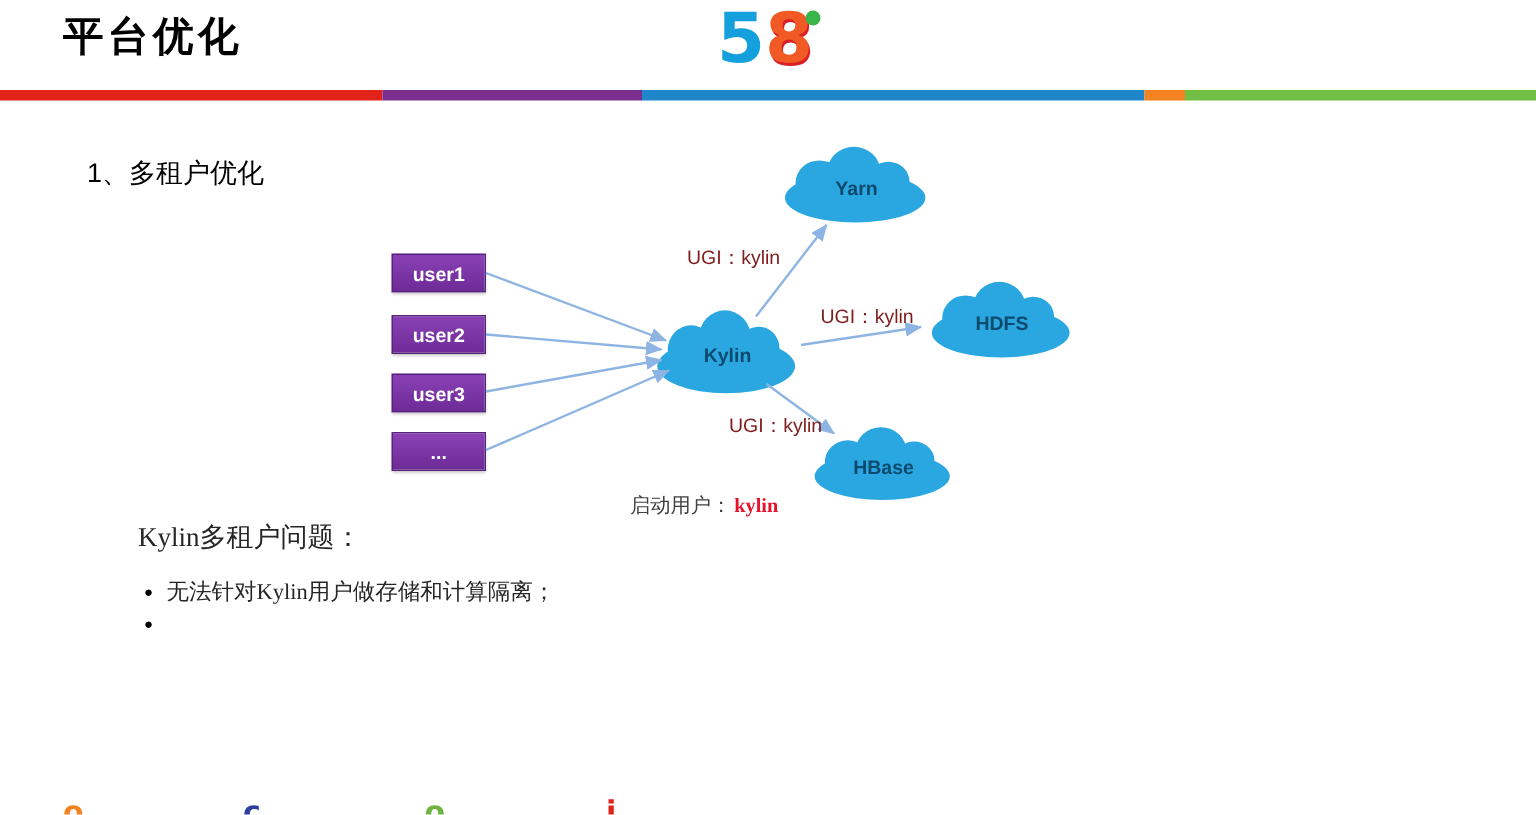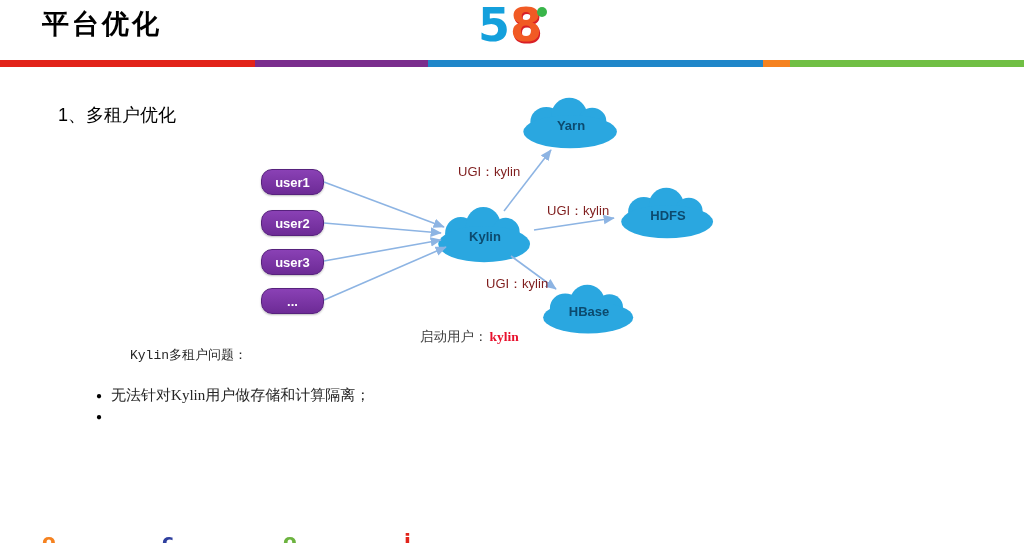--- a/index.html
+++ b/index.html
@@ -20,21 +20,21 @@
   .seg{height:100%;}
   .s1{width:255px;background:#e2231a;}
   .s2{width:173px;background:#7a2e8d;}
   .s3{width:335px;background:#1f86c9;}
   .s4{width:27px;background:#f58220;}
   .s5{flex:1;background:#70bf44;}
 
   .section-heading{position:absolute;left:58px;top:103px;font-size:18px;font-weight:normal;color:#000;}
 
   
-  .user-box{position:absolute;left:261px;width:61px;height:24px;border-radius:11px;
+  .user-box{position:absolute;left:261px;width:61px;height:24px;border-radius:0;
             background:linear-gradient(180deg,#8a41b5,#6d2b96);border:1px solid #57227d;
             color:#fff;font-size:13px;font-weight:bold;display:flex;align-items:center;justify-content:center;
             box-shadow:0 1px 2px rgba(0,0,0,0.25);}
   .u1{top:169px;} .u2{top:210px;} .u3{top:249px;} .u4{top:288px;}
 
   
   .cloud{position:absolute;display:flex;align-items:center;justify-content:center;}
   .cloud svg{position:absolute;left:0;top:0;width:100%;height:100%;}
   .cloud-label{position:relative;color:#0c4a6e;font-weight:bold;font-size:13px;margin-top:3px;}
   .kylin{left:433px;top:206px;width:104px;height:58px;}
@@ -47,22 +47,22 @@
 
   
   .ugi{position:absolute;font-size:13px;color:#7f1d1d;}
   .ugi-yarn {left:458px;top:163px;}
   .ugi-hdfs {left:547px;top:202px;}
   .ugi-hbase{left:486px;top:275px;}
   .startup{position:absolute;left:420px;top:328px;font-size:13.5px;color:#404040;}
   .startup .val{color:#e8112d;font-weight:bold;font-family:"Liberation Serif","DejaVu Serif",serif;margin-left:2px;}
 
   
-  .problem-title{position:absolute;left:92px;top:346px;font-size:13px;color:#262626;
-                 font-family:Liberation Mono, monospace;margin-left:38px;}
+  .problem-title{position:absolute;left:92px;top:346px;font-size:18px;color:#262626;
+                 font-family:Liberation Serif, serif;}
   .bullets{position:absolute;left:96px;top:385px;margin:0;padding:0;list-style:none;
            font-family:"Liberation Serif","DejaVu Serif",serif;font-size:15px;color:#262626;}
   .bullets li{display:flex;align-items:center;gap:9px;line-height:21px;}
   .bullets .dot{font-size:10px;color:#000;line-height:21px;}
 
   
   .fg{position:absolute;bottom:-10px;font-size:20px;font-weight:bold;font-family:"DejaVu Sans",sans-serif;}
   .fg1{left:42px;color:#f58220;}
   .fg2{left:162px;color:#2f3f9e;}
   .fg3{left:283px;color:#6cb33f;}

